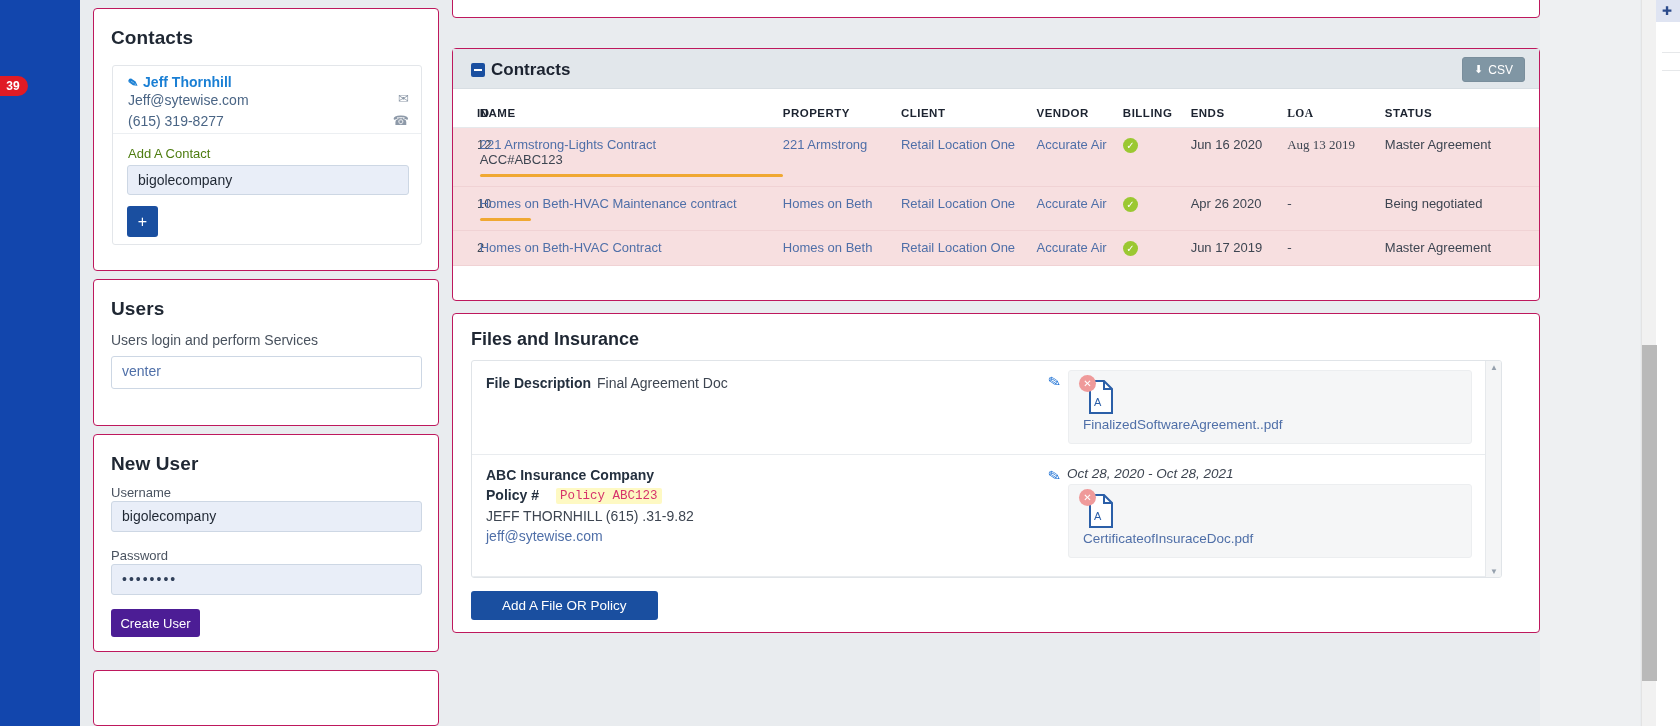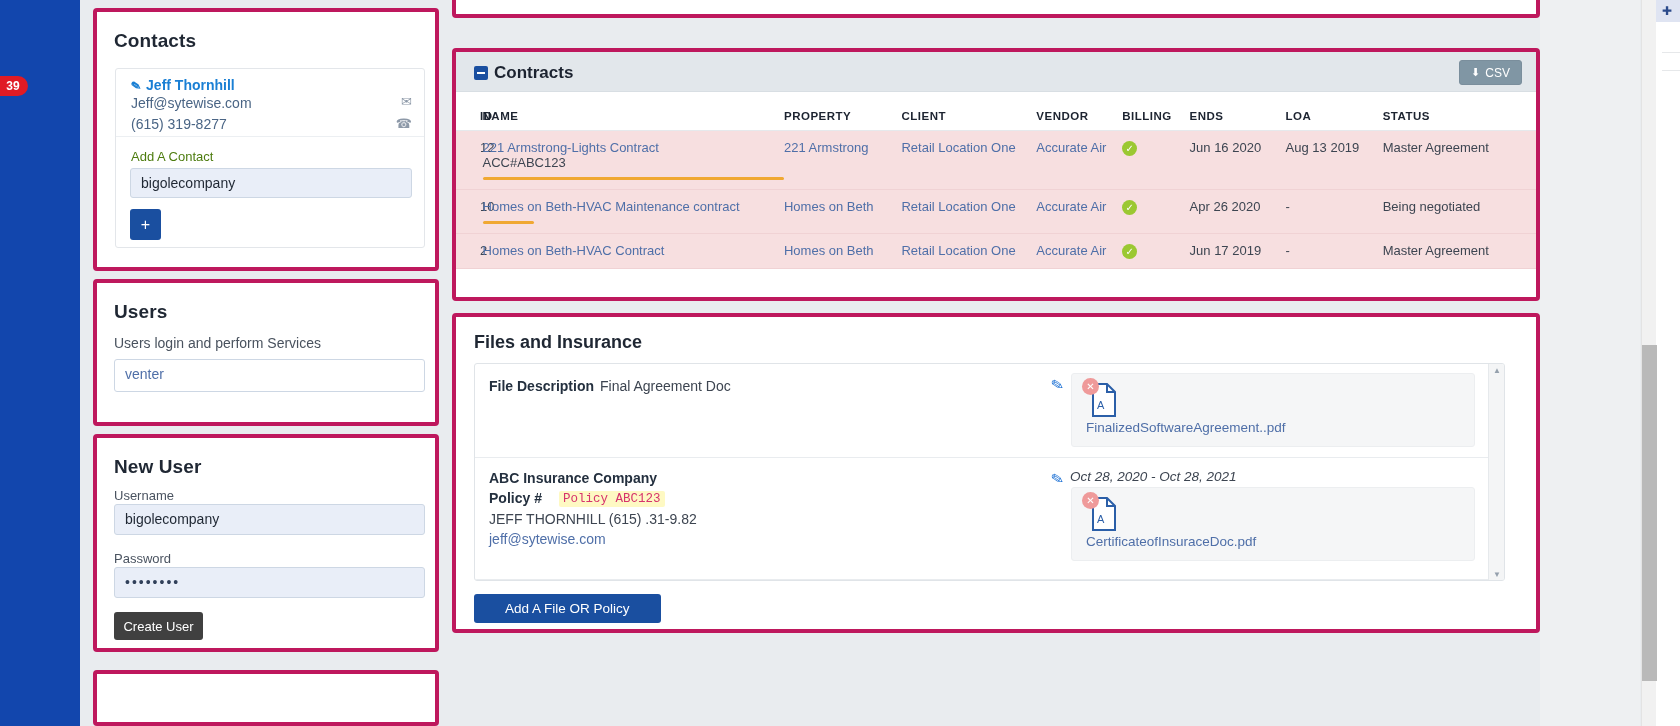--- a/index.html
+++ b/index.html
@@ -35,21 +35,21 @@
   .page-bg {
     position: absolute; left: 80px; top: 0;
     width: 1560px; height: 726px;
     background: #e9ecef;
   }
 
   
   .card {
     position: absolute;
     background: #ffffff;
-    border: 4px solid #be185d;
+    border: 1px solid #be185d;
     border-radius: 4px;
   }
 
   
   #contacts-card { left: 93px; top: 8px; width: 346px; height: 263px; }
   .card-title {
     font-size: 19px; font-weight: bold; color: #1f2733;
     margin: 18px 0 0 17px; letter-spacing: .1px;
   }
   .contact-box {
@@ -93,21 +93,21 @@
   
   #newuser-card { left: 93px; top: 434px; width: 346px; height: 218px; }
   .fld-label { position: absolute; font-size: 13px; color: #4a5360; }
   #lbl-username { left: 17px; top: 50px; }
   #username-input { position: absolute; left: 17px; top: 66px; width: 311px; height: 31px; }
   #lbl-password { left: 17px; top: 113px; }
   #password-input { position: absolute; left: 17px; top: 129px; width: 311px; height: 31px; letter-spacing: 2px; color:#31405a; }
   #create-user-btn {
     position: absolute; left: 17px; top: 174px;
     width: 89px; height: 28px;
-    background: #404040; color: #fff; border: none; border-radius: 3px;
+    background: #4c1d95; color: #fff; border: none; border-radius: 3px;
     font-size: 13px; font-family: "Liberation Sans", sans-serif; cursor: pointer;
   }
   #bottom-stub { left: 93px; top: 670px; width: 346px; height: 56px; }
 
   
   #top-stub { left: 452px; top: -10px; width: 1088px; height: 28px; }
 
   
   #contracts-card { left: 452px; top: 48px; width: 1088px; height: 253px; }
   .panel-head {
@@ -148,21 +148,21 @@
     border-bottom: 1px solid #f0d2d4;
   }
   table.contracts td.plain { color: #3d4551; }
   .col-id    { width: 26px; padding-left: 24px !important; }
   .col-name  { width: 295px; }
   .col-prop  { width: 115px; }
   .col-client{ width: 132px; }
   .col-vendor{ width: 84px; }
   .col-bill  { width: 66px; }
   .col-ends  { width: 94px; }
-  .col-loa   { width: 95px; }
+  .col-loa   { width: 95px; font-family: Liberation Serif, serif; }
   .col-status{ width: 150px; }
   th.col-id  { padding-left: 24px; }
   .name-sub { color: #3d4551; display: block; }
   .progress-bar { height: 3px; background: #f0a832; border-radius: 2px; margin-top: 7px; }
   .check-ico {
     display: inline-block; width: 15px; height: 15px;
     border-radius: 50%; background: #9bc832; color: #fff;
     font-size: 10px; line-height: 15px; text-align: center;
   }
 

